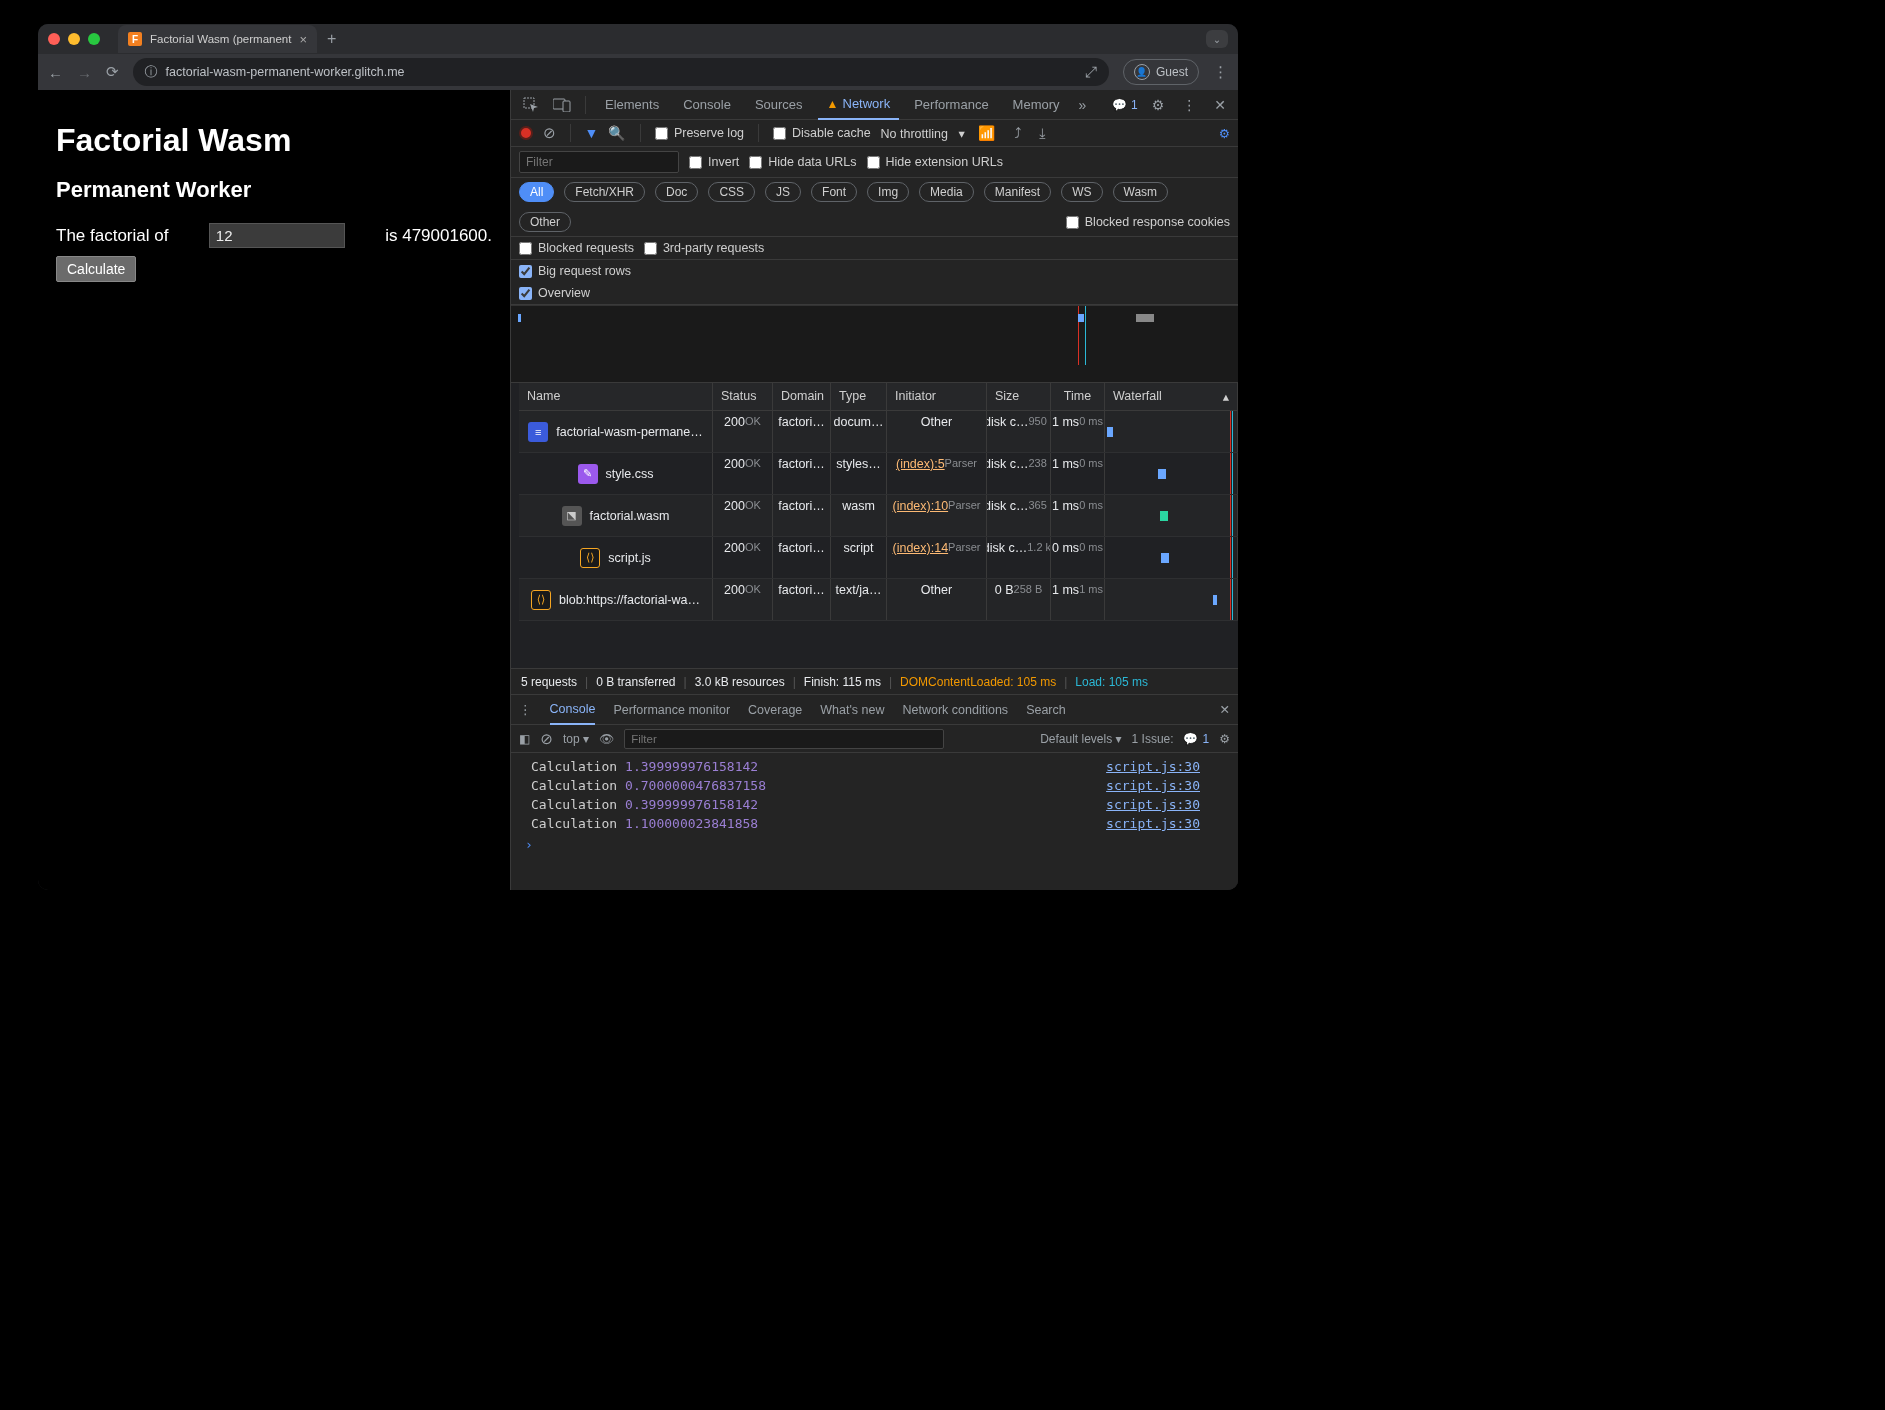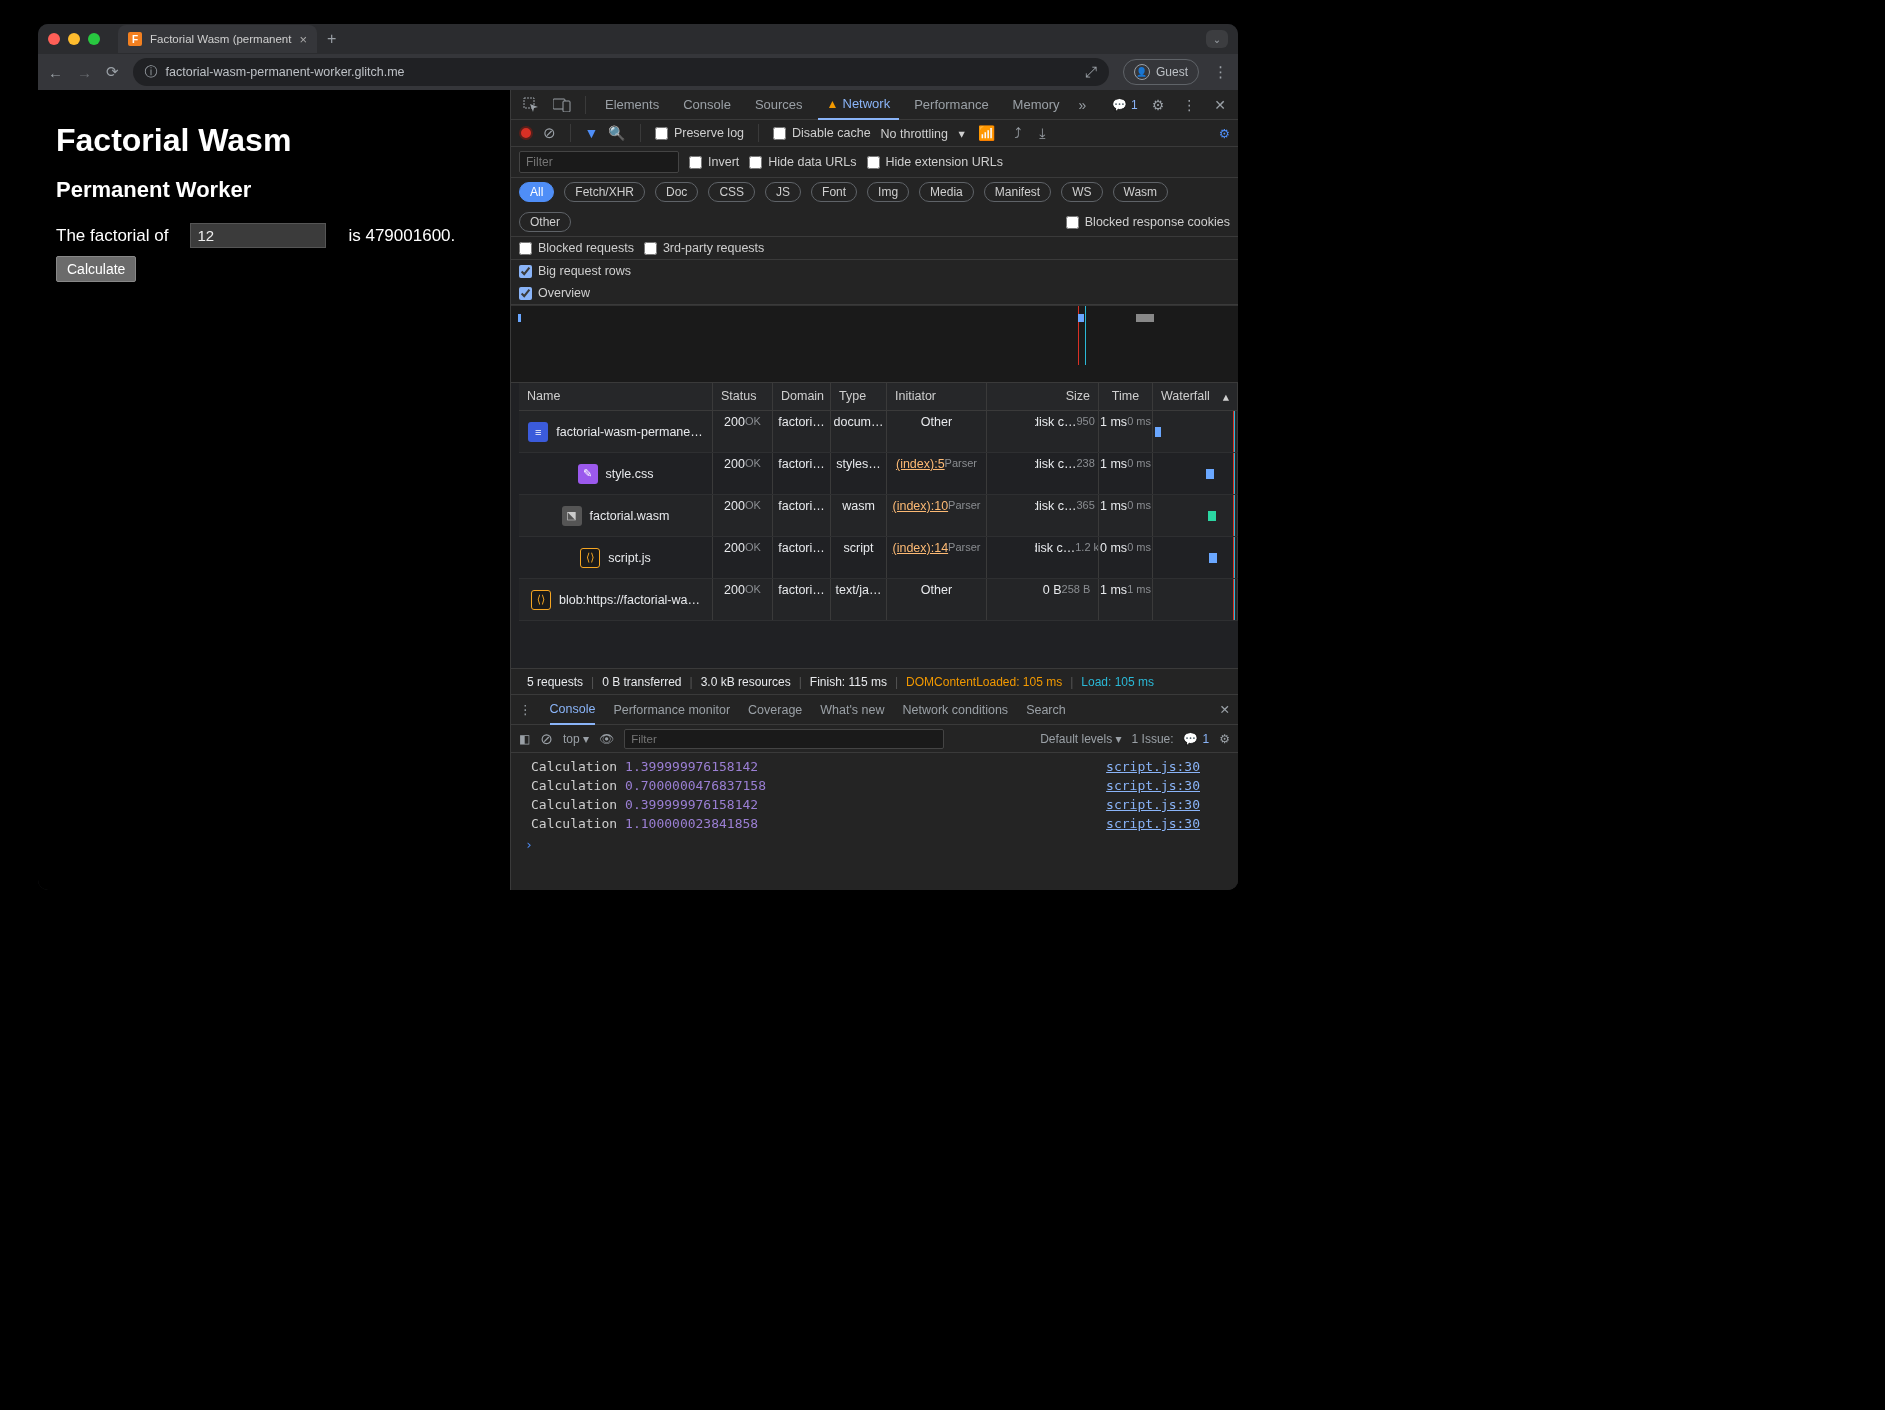--- a/index.html
+++ b/index.html
@@ -22,21 +22,21 @@
   .tb-icon.dis{opacity:.5;}
   .url-bar{flex:1;height:28px;background:#202124;border-radius:14px;display:flex;align-items:center;padding:0 12px;gap:8px;font-size:12.5px;color:#bdc1c6;}
   .url-bar .siteicon{font-size:13px;color:#9aa0a6;}
   .guest-btn{border:1px solid #5f6368;border-radius:16px;height:26px;padding:0 10px;display:flex;align-items:center;gap:6px;font-size:12px;color:#bdc1c6;}
   .guest-ico{width:16px;height:16px;border:1px solid #9aa0a6;border-radius:50%;display:flex;align-items:center;justify-content:center;font-size:9px;}
   
   .content { flex:1; display:flex; overflow:hidden;}
   .page { width:472px; background:#000; padding:20px 18px; color:#fff; font-size:14px;}
   .page h1{font-size:32px;font-weight:800;margin:12px 0 18px;}
   .page h2{font-size:22px;font-weight:800;margin-bottom:20px;}
-  .sentence{font-size:17px;display:flex;align-items:center;gap:22px;flex-wrap:wrap;}
+  .sentence{font-size:17px;display:flex;align-items:center;gap:12px;flex-wrap:wrap;justify-content:space-between;}
   .sentence input{background:#3b3b3b;border:1px solid #555;color:#eee;padding:3px 6px;width:136px;font-size:15px;}
   .calc-btn{margin-top:8px;background:#6b6b6b;color:#fff;border:1px solid #888;padding:4px 10px;font-size:14px;border-radius:2px;}
   
   .devtools{flex:1;background:#242424;display:flex;flex-direction:column;border-left:1px solid #3a3a3a;}
   .dt-tabs{height:30px;display:flex;align-items:center;border-bottom:1px solid #3a3a3a;padding:0 8px;gap:6px;}
   .dt-ico{color:#9aa0a6;font-size:14px;padding:0 4px;}
   .dt-sep{width:1px;height:18px;background:#3a3a3a;margin:0 4px;}
   .dt-tab{color:#9aa0a6;font-size:13px;padding:0 9px;height:30px;display:flex;align-items:center;gap:4px;}
   .dt-tab.active{color:#8ab4f8;border-bottom:2px solid #8ab4f8;}
   .dt-tab .warn{color:#f29900;font-size:12px;}
@@ -66,30 +66,30 @@
   .tl-line{position:absolute;top:0;bottom:0;width:1px;}
   .tl-bar{position:absolute;height:8px;background:#6aa7ff;}
   
   .req-table{flex:1;overflow:auto;font-size:12.5px;background:#202124;padding-left:8px;}
   .req-head{display:flex;border-bottom:1px solid #3a3a3a;background:#262729;position:sticky;top:0;}
   .req-head div{padding:6px 8px;color:#cfcfcf;border-right:1px solid #3a3a3a;}
   .req-row{display:flex;border-bottom:1px solid #2e2f31;min-height:42px;}
   .req-row:nth-child(odd){background:#242527;}
   .req-row > div{padding:4px 8px;border-right:1px solid #3a3a3a;display:flex;justify-content:center;overflow:hidden;white-space:nowrap;text-overflow:ellipsis;}
   .c-name{width:194px;flex-direction:row!important;align-items:center;gap:8px;}
-  .c-status{width:60px;} .c-domain{width:58px;} .c-type{width:56px;} .c-init{width:100px;} .c-size{width:64px;text-align:right;margin-left:48px;} .c-time{width:54px;text-align:center;} .c-wf{flex:1;position:relative;}
+  .c-status{width:60px;} .c-domain{width:58px;} .c-type{width:56px;} .c-init{width:100px;} .c-size{width:64px;} .c-time{width:54px;text-align:center;} .c-wf{flex:1;position:relative;}
   .fico{width:20px;height:20px;border-radius:3px;display:flex;align-items:center;justify-content:center;font-size:11px;flex-shrink:0;}
   .fico.doc{background:#3b5bdb;color:#fff;} .fico.css{background:#9b59ed;color:#fff;} .fico.wasm{background:#555;color:#ccc;} .fico.js{background:#1a1a1a;border:1px solid #f5a623;color:#f5a623;}
   .sub{color:#8a8d91;font-size:11px;}
   .link{color:#fdba74;text-decoration:underline;}
   .wf-bar{position:absolute;height:10px;top:50%;transform:translateY(-50%);}
   .wf-red{position:absolute;top:0;bottom:0;width:1px;background:#d93025;}
   .wf-cyan{position:absolute;top:0;bottom:0;width:1px;background:#2bb8d6;}
   
-  .summary{height:26px;border-top:1px solid #3a3a3a;display:flex;align-items:center;padding:0 16px;font-size:12px;gap:8px;}
+  .summary{height:26px;border-top:1px solid #3a3a3a;display:flex;align-items:center;padding:0 10px;font-size:12px;gap:8px;}
   .summary .sep{color:#555;}
   .dcl{color:#f29900;} .load{color:#2bb8d6;}
   
   .drawer{height:196px;border-top:1px solid #3a3a3a;display:flex;flex-direction:column;background:#242424;}
   .drawer-tabs{height:30px;display:flex;align-items:center;padding:0 8px;gap:18px;font-size:12.5px;color:#9aa0a6;border-bottom:1px solid #3a3a3a;}
   .drawer-tabs .dtab.active{color:#8ab4f8;border-bottom:2px solid #8ab4f8;height:30px;display:flex;align-items:center;}
   .drawer-tabs .burger{color:#9aa0a6;}
   .drawer-tabs .dx{margin-left:auto;}
   .console-tb{height:28px;display:flex;align-items:center;padding:0 8px;gap:10px;font-size:12px;color:#9aa0a6;border-bottom:1px solid #3a3a3a;}
   .console-tb .filt{background:#1a1a1a;border:1px solid #444;height:20px;flex:1;padding:0 6px;color:#aaa;font-size:11.5px;max-width:320px;border-radius:2px;}

